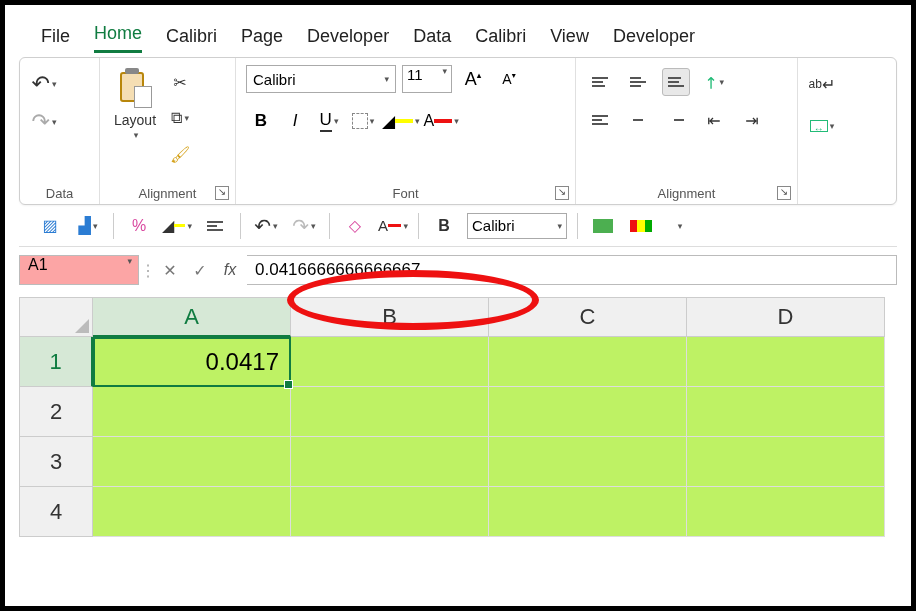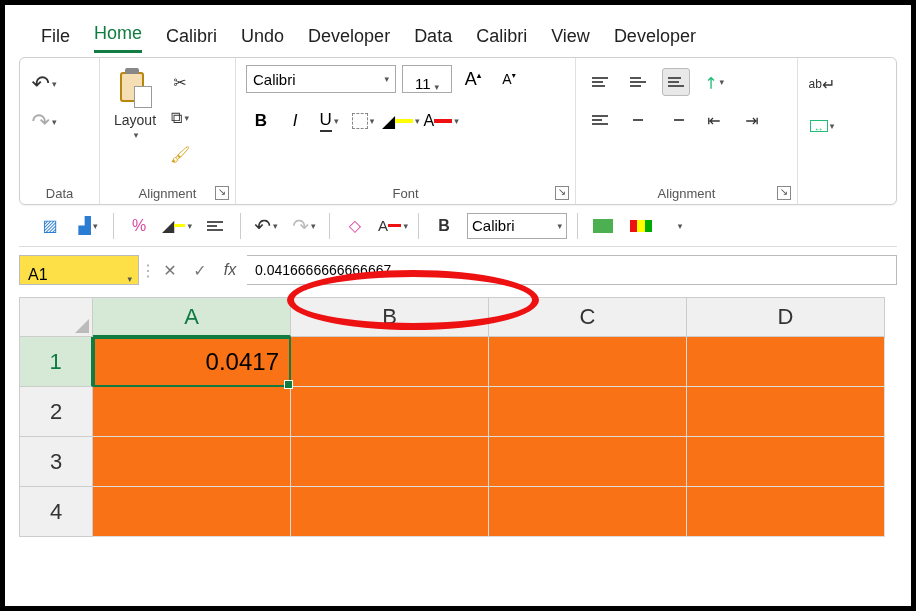--- a/index.html
+++ b/index.html
@@ -25,69 +25,69 @@
 
   
   .paste-ic { width: 34px; height: 44px; position: relative; }
   .paste-ic .board { width: 24px; height: 30px; border: 2px solid #b8860b; background: #f5deb3; border-radius: 3px; position: absolute; left: 2px; top: 6px; }
   .paste-ic .clip { width: 14px; height: 6px; background: #888; border-radius: 2px; position: absolute; left: 7px; top: 2px; }
   .paste-ic .sheet { width: 18px; height: 22px; background: #fff; border: 1px solid #999; position: absolute; right: 0; bottom: 2px; }
 
   
   .font-row1 { display: flex; gap: 6px; align-items: center; margin-bottom: 8px; }
   .font-name { border: 1px solid #aaa; height: 28px; width: 150px; padding: 0 6px; font-size: 15px; display: flex; align-items: center; justify-content: space-between; background: #fff; }
-  .font-size { border: 1px solid #aaa; height: 28px; width: 50px; padding: 0 12px; font-size: 15px; display: flex; align-items: flex-end; justify-content: space-between; background: #fff; }
+  .font-size { border: 1px solid #aaa; height: 28px; width: 50px; padding: 0 4px; font-size: 15px; display: flex; align-items: flex-start; justify-content: space-between; background: #fff; }
   .font-row2 { display: flex; gap: 4px; align-items: center; }
   .b-btn { min-width: 30px; height: 30px; display: flex; align-items: center; justify-content: center; font-size: 17px; cursor: pointer; }
   .underline-bar { border-bottom: 2px solid #333; }
   .color-sw { width: 18px; height: 4px; }
 
   
   .qat { display: flex; align-items: center; gap: 8px; padding: 4px 16px; height: 42px; border-bottom: 1px solid #ddd; margin: 0 14px; }
   .qat .sep { width: 1px; height: 26px; background: #ccc; margin: 0 2px; }
   .qat .q-btn { width: 30px; height: 30px; display: flex; align-items: center; justify-content: center; cursor: pointer; font-size: 16px; color: #333; }
   .qat .combo { border: 1px solid #aaa; height: 26px; width: 100px; font-size: 15px; padding: 0 4px; display: flex; align-items: center; justify-content: space-between; }
 
   
   .formula-bar { display: flex; align-items: center; height: 38px; margin: 4px 14px 0 14px; gap: 4px; }
-  .name-box { border: 1px solid #bbb; width: 120px; height: 30px; display: flex; align-items: flex-end; justify-content: space-between; padding: 0 6px 0 8px; font-size: 16px; background: #fde047; }
+  .name-box { border: 1px solid #bbb; width: 120px; height: 30px; display: flex; align-items: flex-start; justify-content: space-between; padding: 0 6px 0 8px; font-size: 16px; background: #fca5a5; }
   .fbar-sep { width: 10px; display: flex; justify-content: center; color: #aaa; }
   .fbar-btn { width: 26px; height: 30px; display: flex; align-items: center; justify-content: center; color: #777; font-size: 16px; cursor: pointer; }
   .fx { font-style: italic; font-size: 16px; color: #555; }
-  .formula-input { flex: 1; border: 1px solid #bbb; border-left: none; height: 30px; padding: 0 8px; font-size: 14px; display: flex; align-items: center; background: #fff; position: relative; }
+  .formula-input { flex: 1; border: 1px solid #bbb; border-left: none; height: 30px; padding: 0 8px; font-size: 17px; display: flex; align-items: center; background: #fff; position: relative; }
 
   
   .red-oval { position: absolute; border: 7px solid #e11; border-radius: 50%; pointer-events: none; }
 
   
   .grid-area { margin: 8px 0 0 14px; }
   .col-headers { display: flex; }
   .corner { width: 74px; height: 40px; border: 1px solid #ccc; background: #f0f0f0; position: relative; }
   .corner::after { content: ""; position: absolute; right: 3px; bottom: 3px; width: 0; height: 0; border-left: 14px solid transparent; border-bottom: 14px solid #bbb; }
   .col-h { width: 198px; height: 40px; border: 1px solid #ccc; border-left: none; background: #f0f0f0; display: flex; align-items: center; justify-content: center; font-size: 22px; color: #333; cursor: pointer; }
   .col-h.sel { background: #d6e8d6; color: #107c41; border-bottom: 2px solid #107c41; }
   .row { display: flex; }
   .row-h { width: 74px; height: 50px; border: 1px solid #ccc; border-top: none; background: #f0f0f0; display: flex; align-items: center; justify-content: center; font-size: 22px; color: #333; cursor: pointer; }
   .row-h.sel { background: #d6e8d6; color: #107c41; border-right: 2px solid #107c41; }
-  .cell { width: 198px; height: 50px; border: 1px solid #ddd; border-top: none; border-left: none; display: flex; align-items: center; justify-content: flex-end; padding: 0 10px; font-size: 24px; background: #f97316; cursor: cell; }
+  .cell { width: 198px; height: 50px; border: 1px solid #ddd; border-top: none; border-left: none; display: flex; align-items: center; justify-content: flex-end; padding: 0 10px; font-size: 24px; background: #bef264; cursor: cell; }
   .cell.sel { border: 2px solid #107c41; position: relative; }
   .cell.sel::after { content: ""; position: absolute; right: -4px; bottom: -4px; width: 7px; height: 7px; background: #107c41; border: 1px solid #fff; }
 
   
   .align-lines { display: flex; flex-direction: column; gap: 2px; width: 16px; }
   .align-lines span { height: 2px; background: #555; display: block; }
 </style>
 </head>
 <body>
 
 <div class="tabs">
   <div class="tab">File</div>
   <div class="tab active">Home</div>
   <div class="tab">Calibri</div>
-  <div class="tab">Undo</div>
+  <div class="tab">Page</div>
   <div class="tab">Developer</div>
   <div class="tab">Data</div>
   <div class="tab">Calibri</div>
   <div class="tab">View</div>
   <div class="tab">Developer</div>
 </div>
 
 <div class="ribbon">
 
   <div class="group" style="width:80px">

